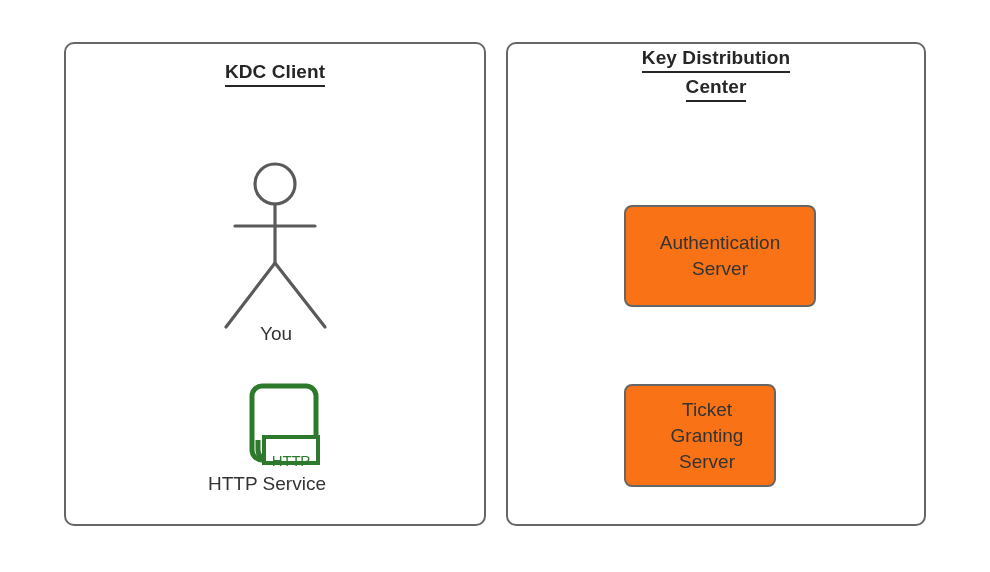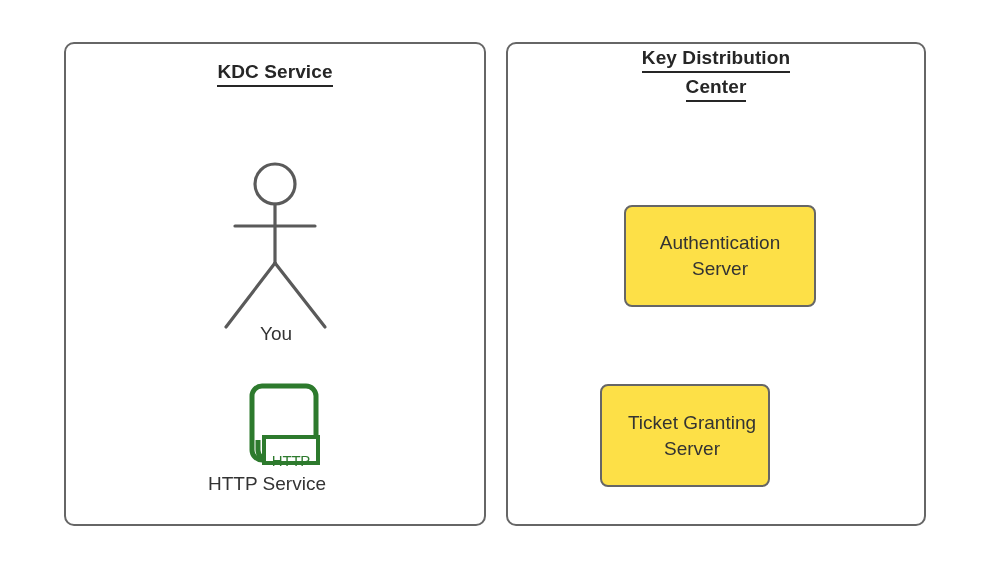--- a/index.html
+++ b/index.html
@@ -116,57 +116,57 @@
     top: 472px;
     left: 167px;
     width: 200px;
     font-size: 19px;
     color: #333333;
   }
 
   
   .server-box {
     position: absolute;
-    background: #fde047;
+    background: #f97316;
     border: 2px solid #666666;
     border-radius: 8px;
     box-sizing: border-box;
     display: flex;
     align-items: center;
     justify-content: center;
     text-align: center;
     font-size: 19px;
     color: #333333;
     line-height: 26px;
     padding: 4px 10px;
   }
   #box-authentication-server {
     left: 624px;
     top: 205px;
     width: 192px;
     height: 102px;
   }
   #box-ticket-granting-server {
-    left: 600px;
+    left: 624px;
     top: 384px;
-    width: 170px;
+    width: 152px;
     height: 103px;
     padding-left: 24px;
   }
   .server-box span { display: block; }
 </style>
 </head>
 <body>
 
 <div class="canvas">
 
   <div class="panel" id="panel-kdc-client"></div>
 
   <div class="panel-title" id="title-kdc-client" style="left:64px; width:422px;">
-    <span class="tline">KDC Service</span>
+    <span class="tline">KDC Client</span>
   </div>
 
   <div id="actor-you">
     <svg width="140" height="185" viewBox="0 0 140 185" xmlns="http://www.w3.org/2000/svg">
       <g stroke="#5a5a5a" stroke-width="3.2" fill="none" stroke-linecap="round">
         <circle cx="69" cy="29" r="20"></circle>
         <line x1="69" y1="49" x2="69" y2="108"></line>
         <line x1="29" y1="71" x2="109" y2="71"></line>
         <line x1="69" y1="108" x2="20" y2="172"></line>
         <line x1="69" y1="108" x2="119" y2="172"></line>

